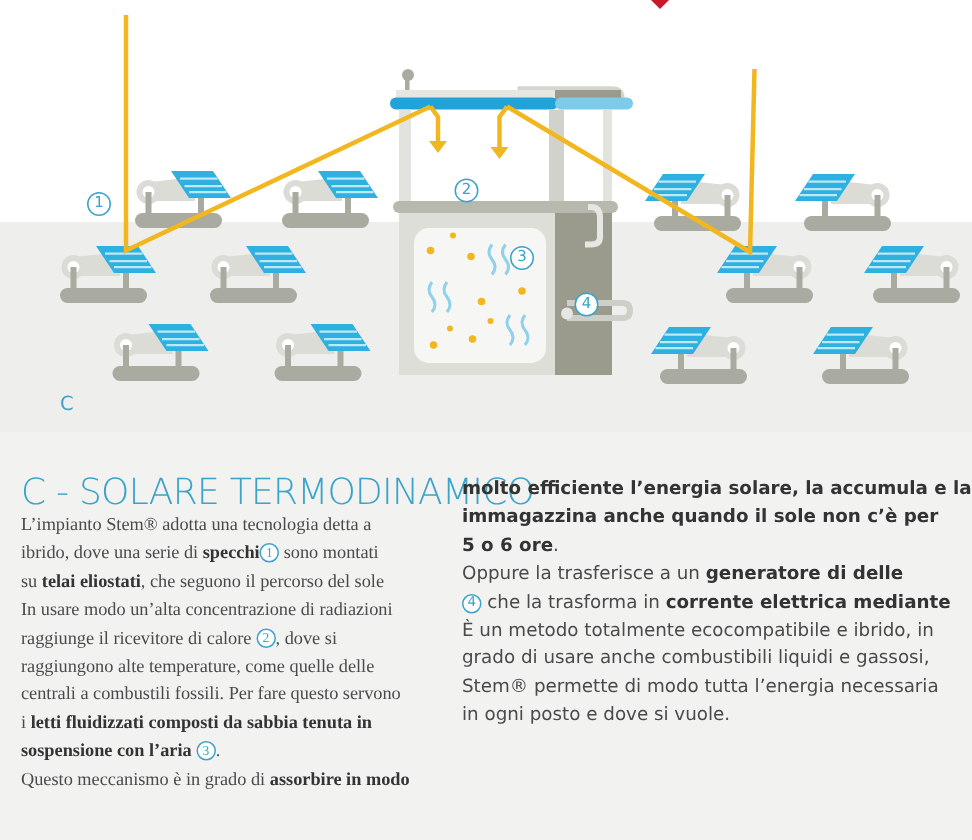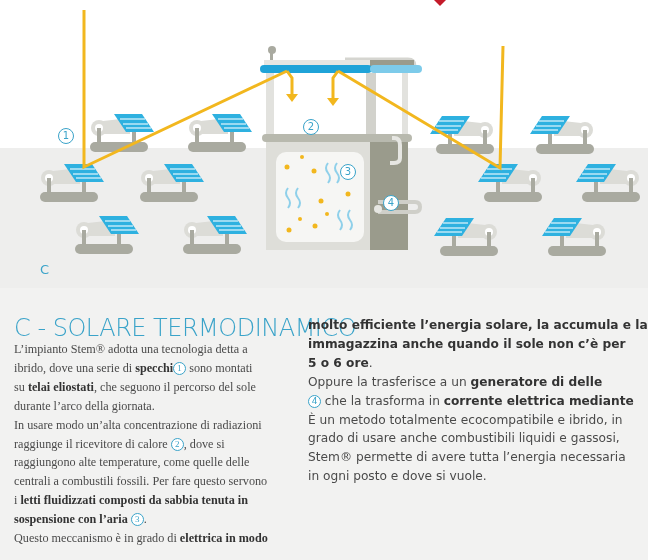--- a/index.html
+++ b/index.html
@@ -126,32 +126,31 @@
   <div class="diagram-num" style="left:383px;top:195px;">4</div>
   <div class="fig-label">C</div>
 </div>
 
 <div class="text-area"></div>
 <h1 class="title">C - SOLARE TERMODINAMICO</h1>
 <div class="col col-left">
     <span class="line"><span>L’impianto Stem® adotta una tecnologia detta a</span></span>
     <span class="line"><span>ibrido, dove una serie di </span><b>specchi</b><span class="num">1</span><span> sono montati</span></span>
     <span class="line"><span>su </span><b>telai eliostati</b><span>, che seguono il percorso del sole</span></span>
-    <span class="line"><span>durante l’arco della giornata.</span></span>
     <span class="line"><span>In usare modo un’alta concentrazione di radiazioni</span></span>
     <span class="line"><span>raggiunge il ricevitore di calore </span><span class="num">2</span><span>, dove si</span></span>
     <span class="line"><span>raggiungono alte temperature, come quelle delle</span></span>
     <span class="line"><span>centrali a combustili fossili. Per fare questo servono</span></span>
     <span class="line"><span>i </span><b>letti fluidizzati composti da sabbia tenuta in</b></span>
     <span class="line"><b>sospensione con l’aria </b><span class="num">3</span><span>.</span></span>
-    <span class="line"><span>Questo meccanismo è in grado di </span><b>elettrica in modo</b></span>
+    <span class="line"><span>Questo meccanismo è in grado di </span><b>assorbire in modo</b></span>
   </div>
 <div class="col col-right">
     <span class="line"><b>molto efficiente l’energia solare, la accumula e la</b></span>
     <span class="line"><b>immagazzina anche quando il sole non c’è per</b></span>
     <span class="line"><b>5 o 6 ore</b><span>.</span></span>
     <span class="line"><span>Oppure la trasferisce a un </span><b>generatore di delle</b></span>
     <span class="line"><span class="num">4</span><span> che la trasforma in </span><b>corrente elettrica mediante</b></span>
     <span class="line"><span>È un metodo totalmente ecocompatibile e ibrido, in</span></span>
     <span class="line"><span>grado di usare anche combustibili liquidi e gassosi,</span></span>
-    <span class="line"><span>Stem® permette di avere tutta l’energia necessaria</span></span>
+    <span class="line"><span>Stem® permette di modo tutta l’energia necessaria</span></span>
     <span class="line"><span>in ogni posto e dove si vuole.</span></span>
   </div>
 
 </body></html>

